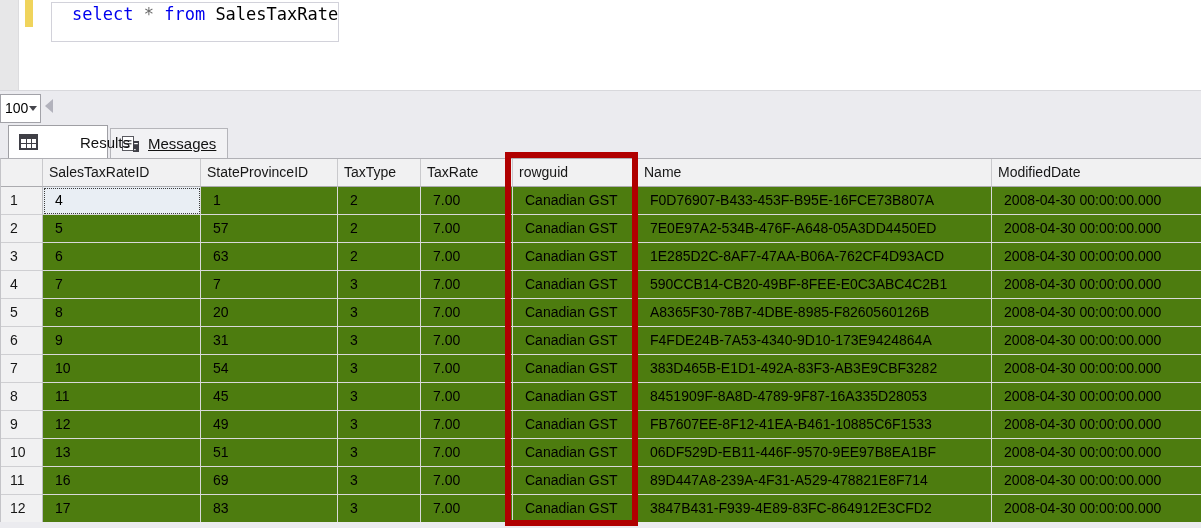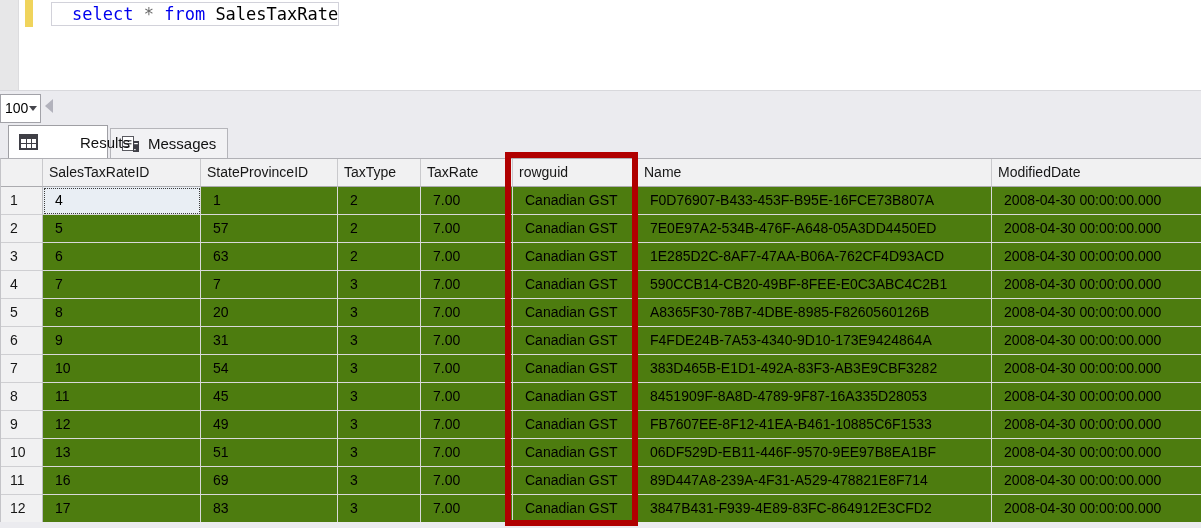--- a/index.html
+++ b/index.html
@@ -3,21 +3,21 @@
 <meta charset="utf-8">
 <style>
   html,body{margin:0;padding:0;background:#ffffff;}
   .screen{position:relative;width:1201px;height:528px;overflow:hidden;background:#ffffff;
           font-family:"Liberation Sans","DejaVu Sans",sans-serif;font-size:14px;color:#000;}
 
   
   .editor{position:absolute;left:0;top:0;width:1201px;height:90px;background:#ffffff;}
   .editor-margin{position:absolute;left:0;top:0;width:18px;height:90px;background:#e7e7e8;border-right:1px solid #dcdcde;}
   .change-bar{position:absolute;left:25px;top:0;width:8px;height:27px;}
-  .code-line{position:absolute;left:51px;top:2px;height:24px;min-width:286px;
+  .code-line{position:absolute;left:51px;top:2px;height:40px;min-width:286px;
              border:1px solid #d2d2da;box-sizing:border-box;
              font-family:"DejaVu Sans Mono","Liberation Mono",monospace;font-size:17px;line-height:22px;
              white-space:pre;padding-left:20px;text-align:center;}
   .tok-keyword{color:#0000ee;}
   .tok-operator{color:#6a6a6a;}
   .tok-identifier{color:#000000;}
 
   
   .zoombar{position:absolute;left:0;top:90px;width:1201px;height:35px;background:#ebebef;border-top:1px solid #d8d8dc;box-sizing:border-box;}
   .zoom-combo{position:absolute;left:0;top:3px;width:41px;height:29px;background:#ffffff;border:1px solid #a2a2a8;box-sizing:border-box;
@@ -27,21 +27,21 @@
   .hscroll-arrow{position:absolute;left:45px;top:8px;width:0;height:0;
               border-top:7px solid transparent;border-bottom:7px solid transparent;border-right:8px solid #b2b2bc;}
 
   
   .tabstrip{position:absolute;left:0;top:125px;width:1201px;height:33px;background:#ebebef;}
   .tab{position:absolute;display:flex;align-items:center;gap:7px;box-sizing:border-box;
        font-size:15px;color:#111;padding:0 10px;cursor:default;}
   .tab-results{left:8px;top:0;width:100px;height:33px;background:#ffffff;
        border:1px solid #9f9fa4;border-bottom:none;z-index:2;gap:42px;}
   .tab-messages{left:110px;top:3px;width:118px;height:30px;background:#f2f2f4;
-       border:1px solid #b5b5ba;border-bottom:none;z-index:1;}
+       border:1px solid #b5b5ba;border-bottom:none;z-index:1;text-decoration:underline;}
   .tab svg{flex:0 0 auto;}
 
   
   .results-grid{position:absolute;left:0;top:158px;width:1201px;height:365px;box-sizing:border-box;
        display:grid;grid-template-columns:42px 158px 137px 83px 92px 125px 354px 210px;grid-auto-rows:28px;
        background:#4d7c0f;border-top:1px solid #b0b0b5;border-left:1px solid #c4c4c8;font-size:14px;}
   .gcell{box-sizing:border-box;border-right:1px solid #d9d9d9;border-bottom:1px solid #d9d9d9;
        padding-left:12px;line-height:27px;white-space:nowrap;overflow:hidden;color:#000;cursor:default;}
   .ghead{background:#f1f1f2;border-right:1px solid #c9c9cc;border-bottom:1px solid #ababaf;padding-left:6px;color:#161616;}
   .grownum{background:#f1f1f2;border-right:1px solid #bcbcc0;border-bottom:1px solid #cfcfd2;padding-left:9px;color:#161616;}

